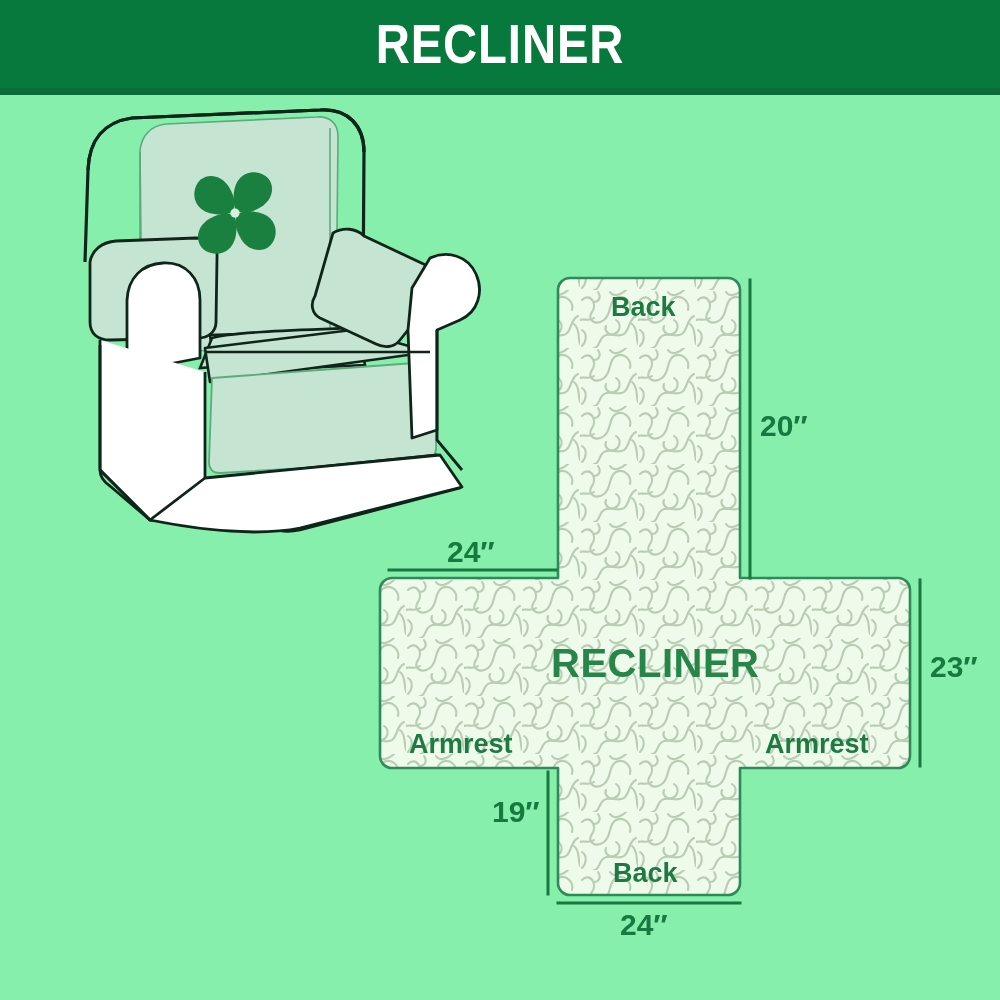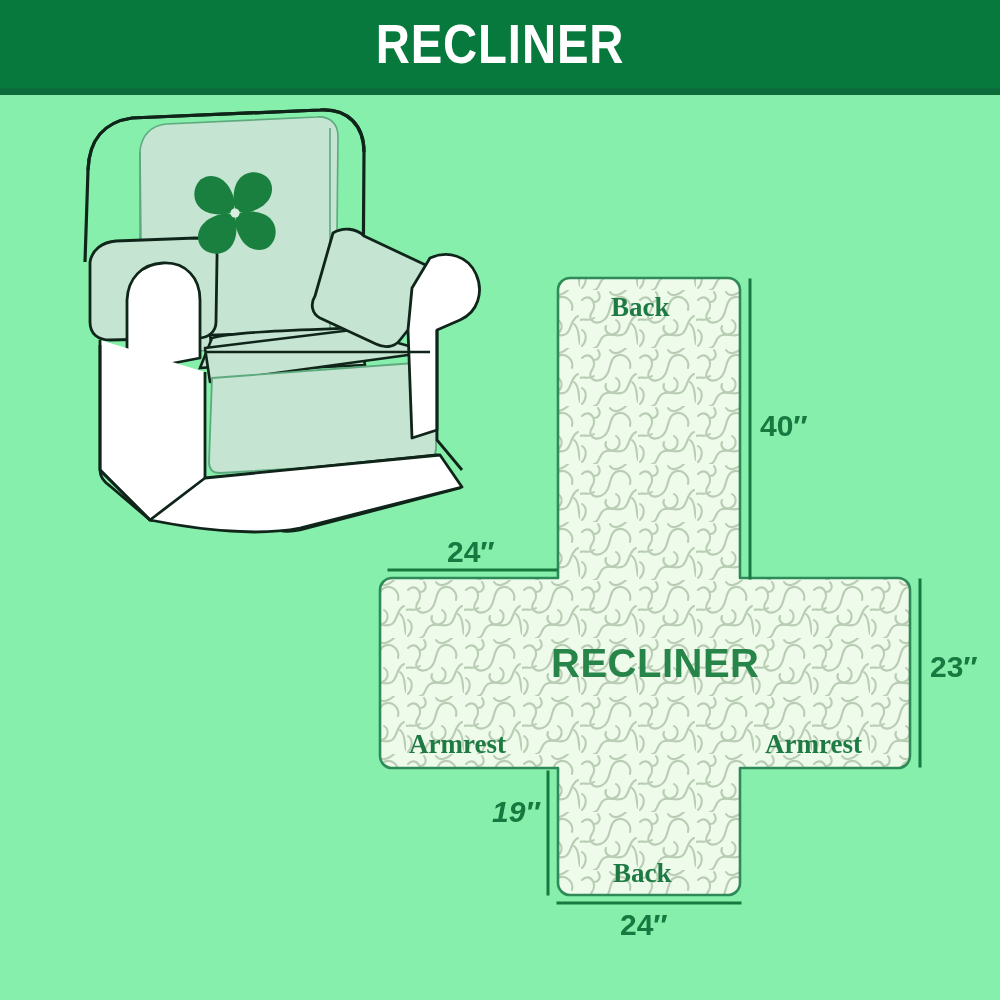--- a/index.html
+++ b/index.html
@@ -73,21 +73,21 @@
     font-weight: bold;
     white-space: nowrap;
     font-family: "Liberation Sans", "DejaVu Sans", sans-serif;
   }
   .part-label {
     position: absolute;
     color: #1d7a43;
     font-size: 27px;
     font-weight: bold;
     white-space: nowrap;
-    font-family: Liberation Serif, serif;
+    font-family: Liberation Sans, sans-serif;
   }
   .product-label {
     position: absolute;
     color: #27854a;
     font-size: 40px;
     font-weight: bold;
     letter-spacing: 0.5px;
     white-space: nowrap;
     font-family: "Liberation Sans", "DejaVu Sans", sans-serif;
   }
@@ -211,23 +211,23 @@
   <div class="part-label" style="left:611px; top:292px;">Back</div>
 
   <div class="product-label" style="left:551px; top:641px;">RECLINER</div>
 
   <div class="part-label" style="left:409px; top:729px;">Armrest</div>
 
   <div class="part-label" style="left:765px; top:729px;">Armrest</div>
 
   <div class="part-label" style="left:613px; top:858px;">Back</div>
 
-  <div class="dim-label" style="left:760px; top:409px;">40″</div>
+  <div class="dim-label" style="left:760px; top:409px;">20″</div>
 
   <div class="dim-label" style="left:447px; top:535px;">24″</div>
 
   <div class="dim-label" style="left:930px; top:650px;text-align:right;">23″</div>
 
-  <div class="dim-label" style="left:492px; top:795px;font-style:italic;">19″</div>
+  <div class="dim-label" style="left:492px; top:795px;">19″</div>
 
   <div class="dim-label" style="left:620px; top:908px;">24″</div>
 
 </div>
 
 </body></html>

